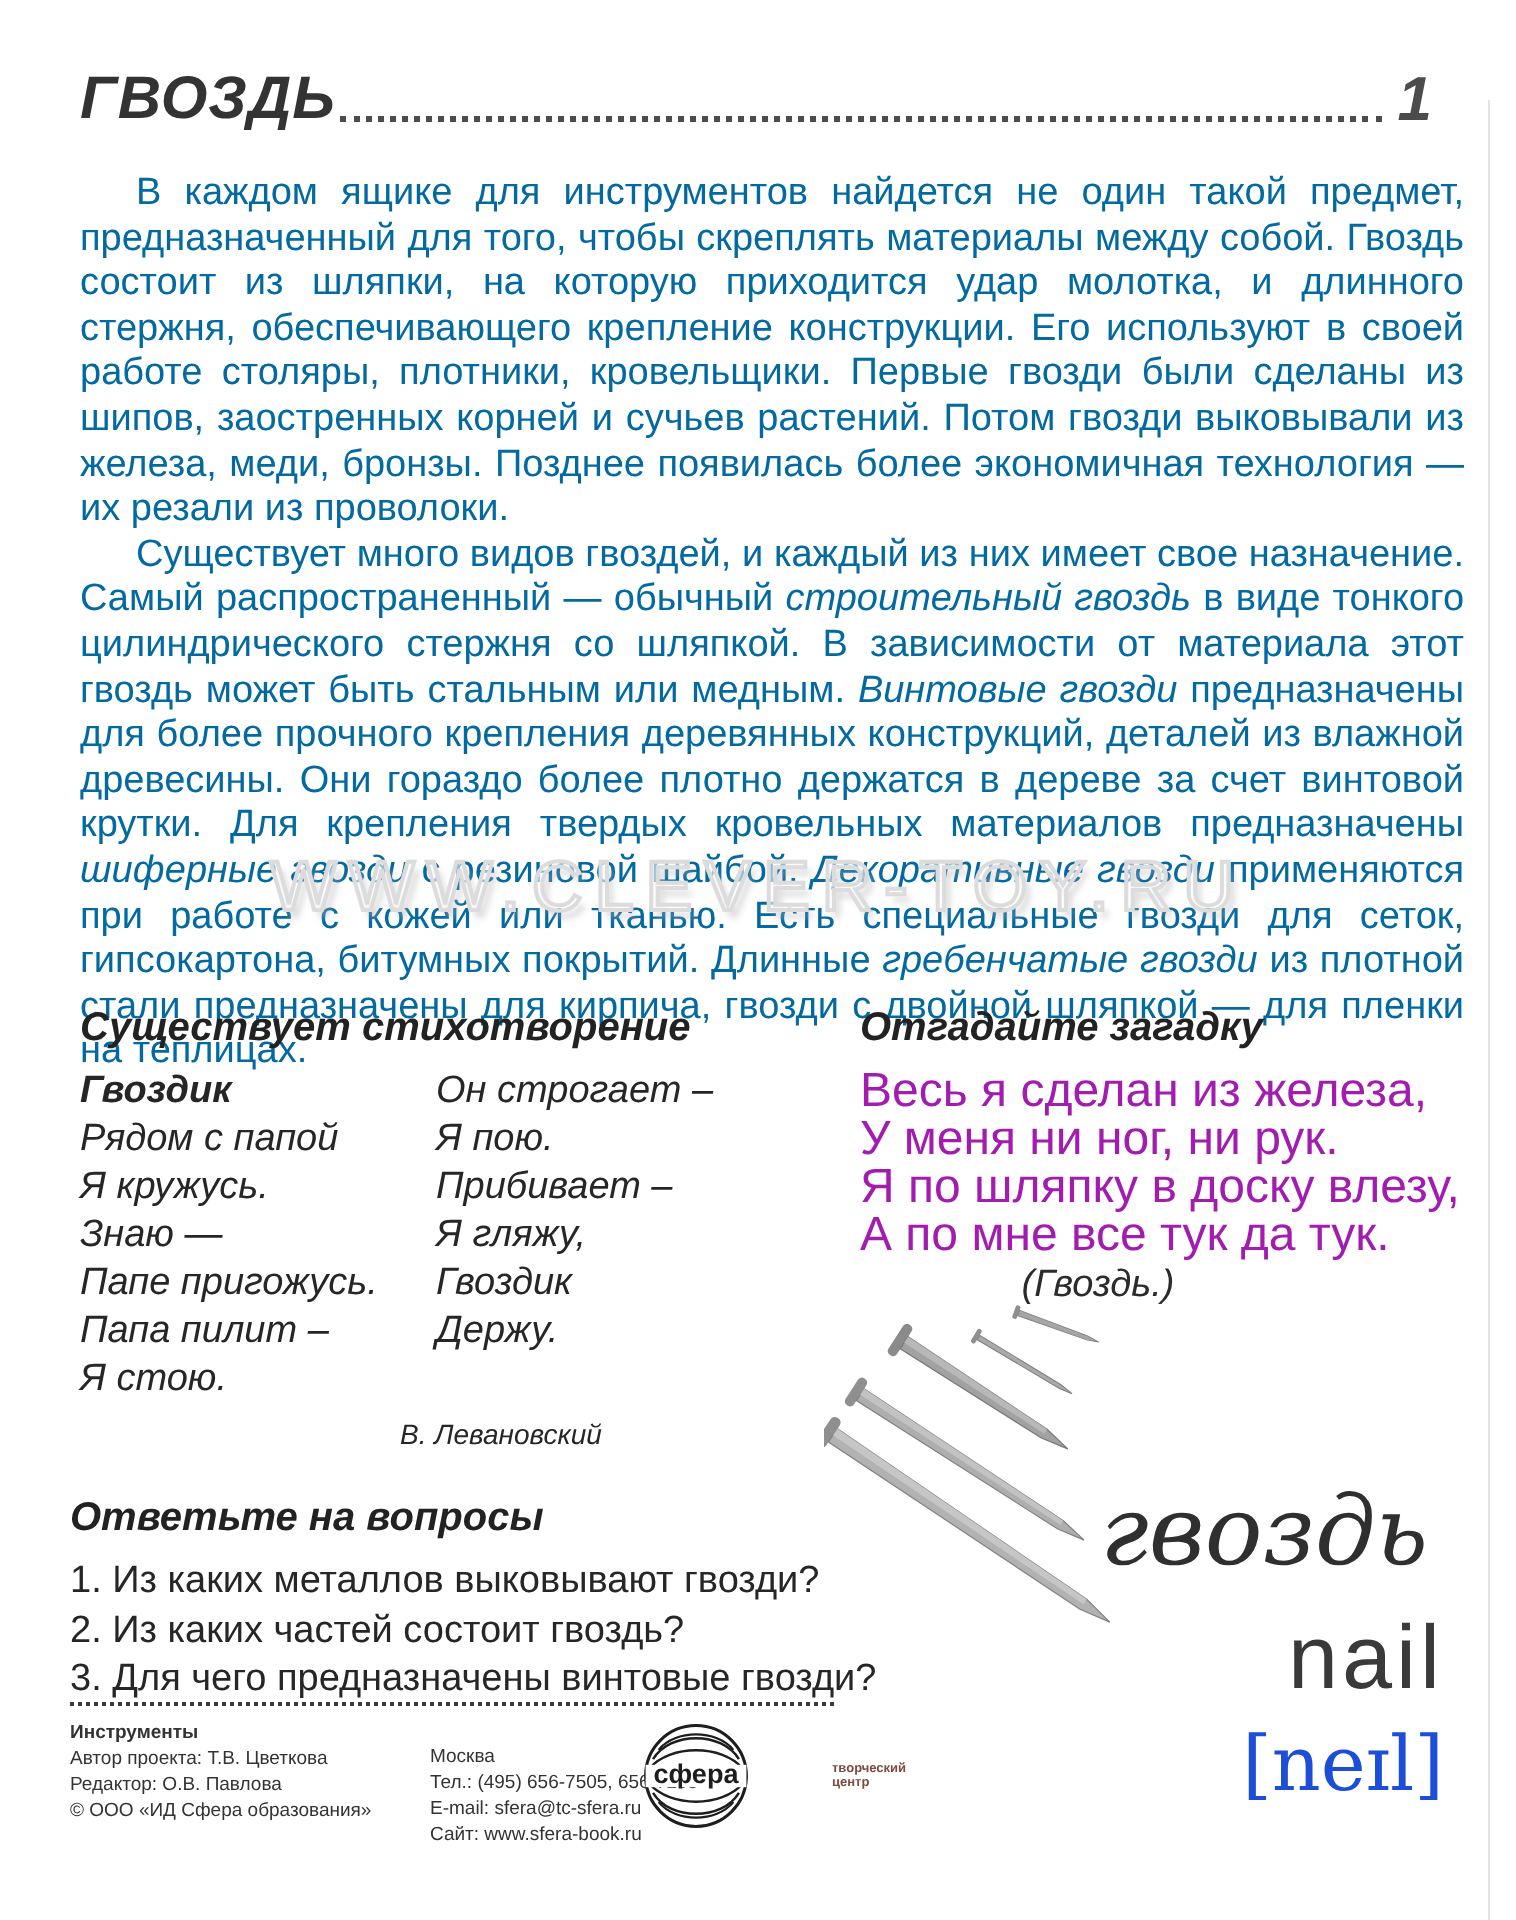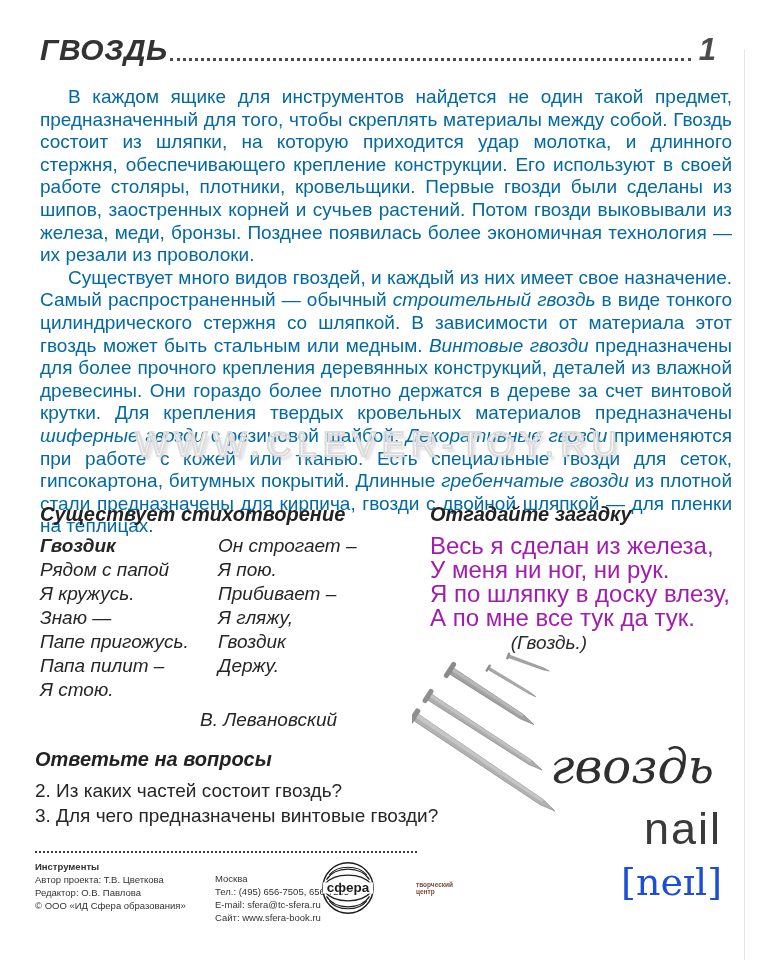--- a/index.html
+++ b/index.html
@@ -47,21 +47,21 @@
   .sec-head{
     margin:0 0 8px 0;font-size:20px;font-weight:bold;font-style:italic;color:#222;
   }
 
   
   .poem{position:absolute;left:40px;top:503px;width:388px;}
   .poem-cols{display:flex;font-style:italic;}
   .poem-col1{width:178px;}
   .poem-line{font-size:19px;line-height:24px;color:#262626;}
   .poem-title{font-weight:bold;}
-  .poem-author{margin-top:7px;margin-left:160px;font-style:italic;font-size:19px;color:#262626;}
+  .poem-author{margin-top:7px;margin-left:160px;font-style:italic;font-size:14px;color:#262626;}
 
   
   .riddle{position:absolute;left:430px;top:503px;width:300px;}
   .riddle-line{font-size:24px;line-height:24px;color:#a21caf;}
   .riddle-answer{font-style:italic;text-align:center;padding-right:62px;font-size:19px;line-height:26px;}
 
   
   .nails{position:absolute;left:412px;top:646px;width:180px;height:175px;}
 
   
@@ -174,20 +174,21 @@
   </svg>
 
   <div class="vocab">
     <div class="vocab-ru">гвоздь</div>
     <div class="vocab-en">nail</div>
     <div class="vocab-tr">[neɪl]</div>
   </div>
 
   <section class="questions">
     <h2 class="sec-head">Ответьте на вопросы</h2>
+    <div class="q-line">1. Из каких металлов выковывают гвозди?</div>
     <div class="q-line">2. Из каких частей состоит гвоздь?</div>
     <div class="q-line">3. Для чего предназначены винтовые гвозди?</div>
   </section>
 
   <div class="separator"></div>
   <footer class="footer">
     <div class="f-col1">
       <div class="f-title">Инструменты</div>
       <div>Автор проекта: Т.В. Цветкова</div>
       <div>Редактор: О.В. Павлова</div>

